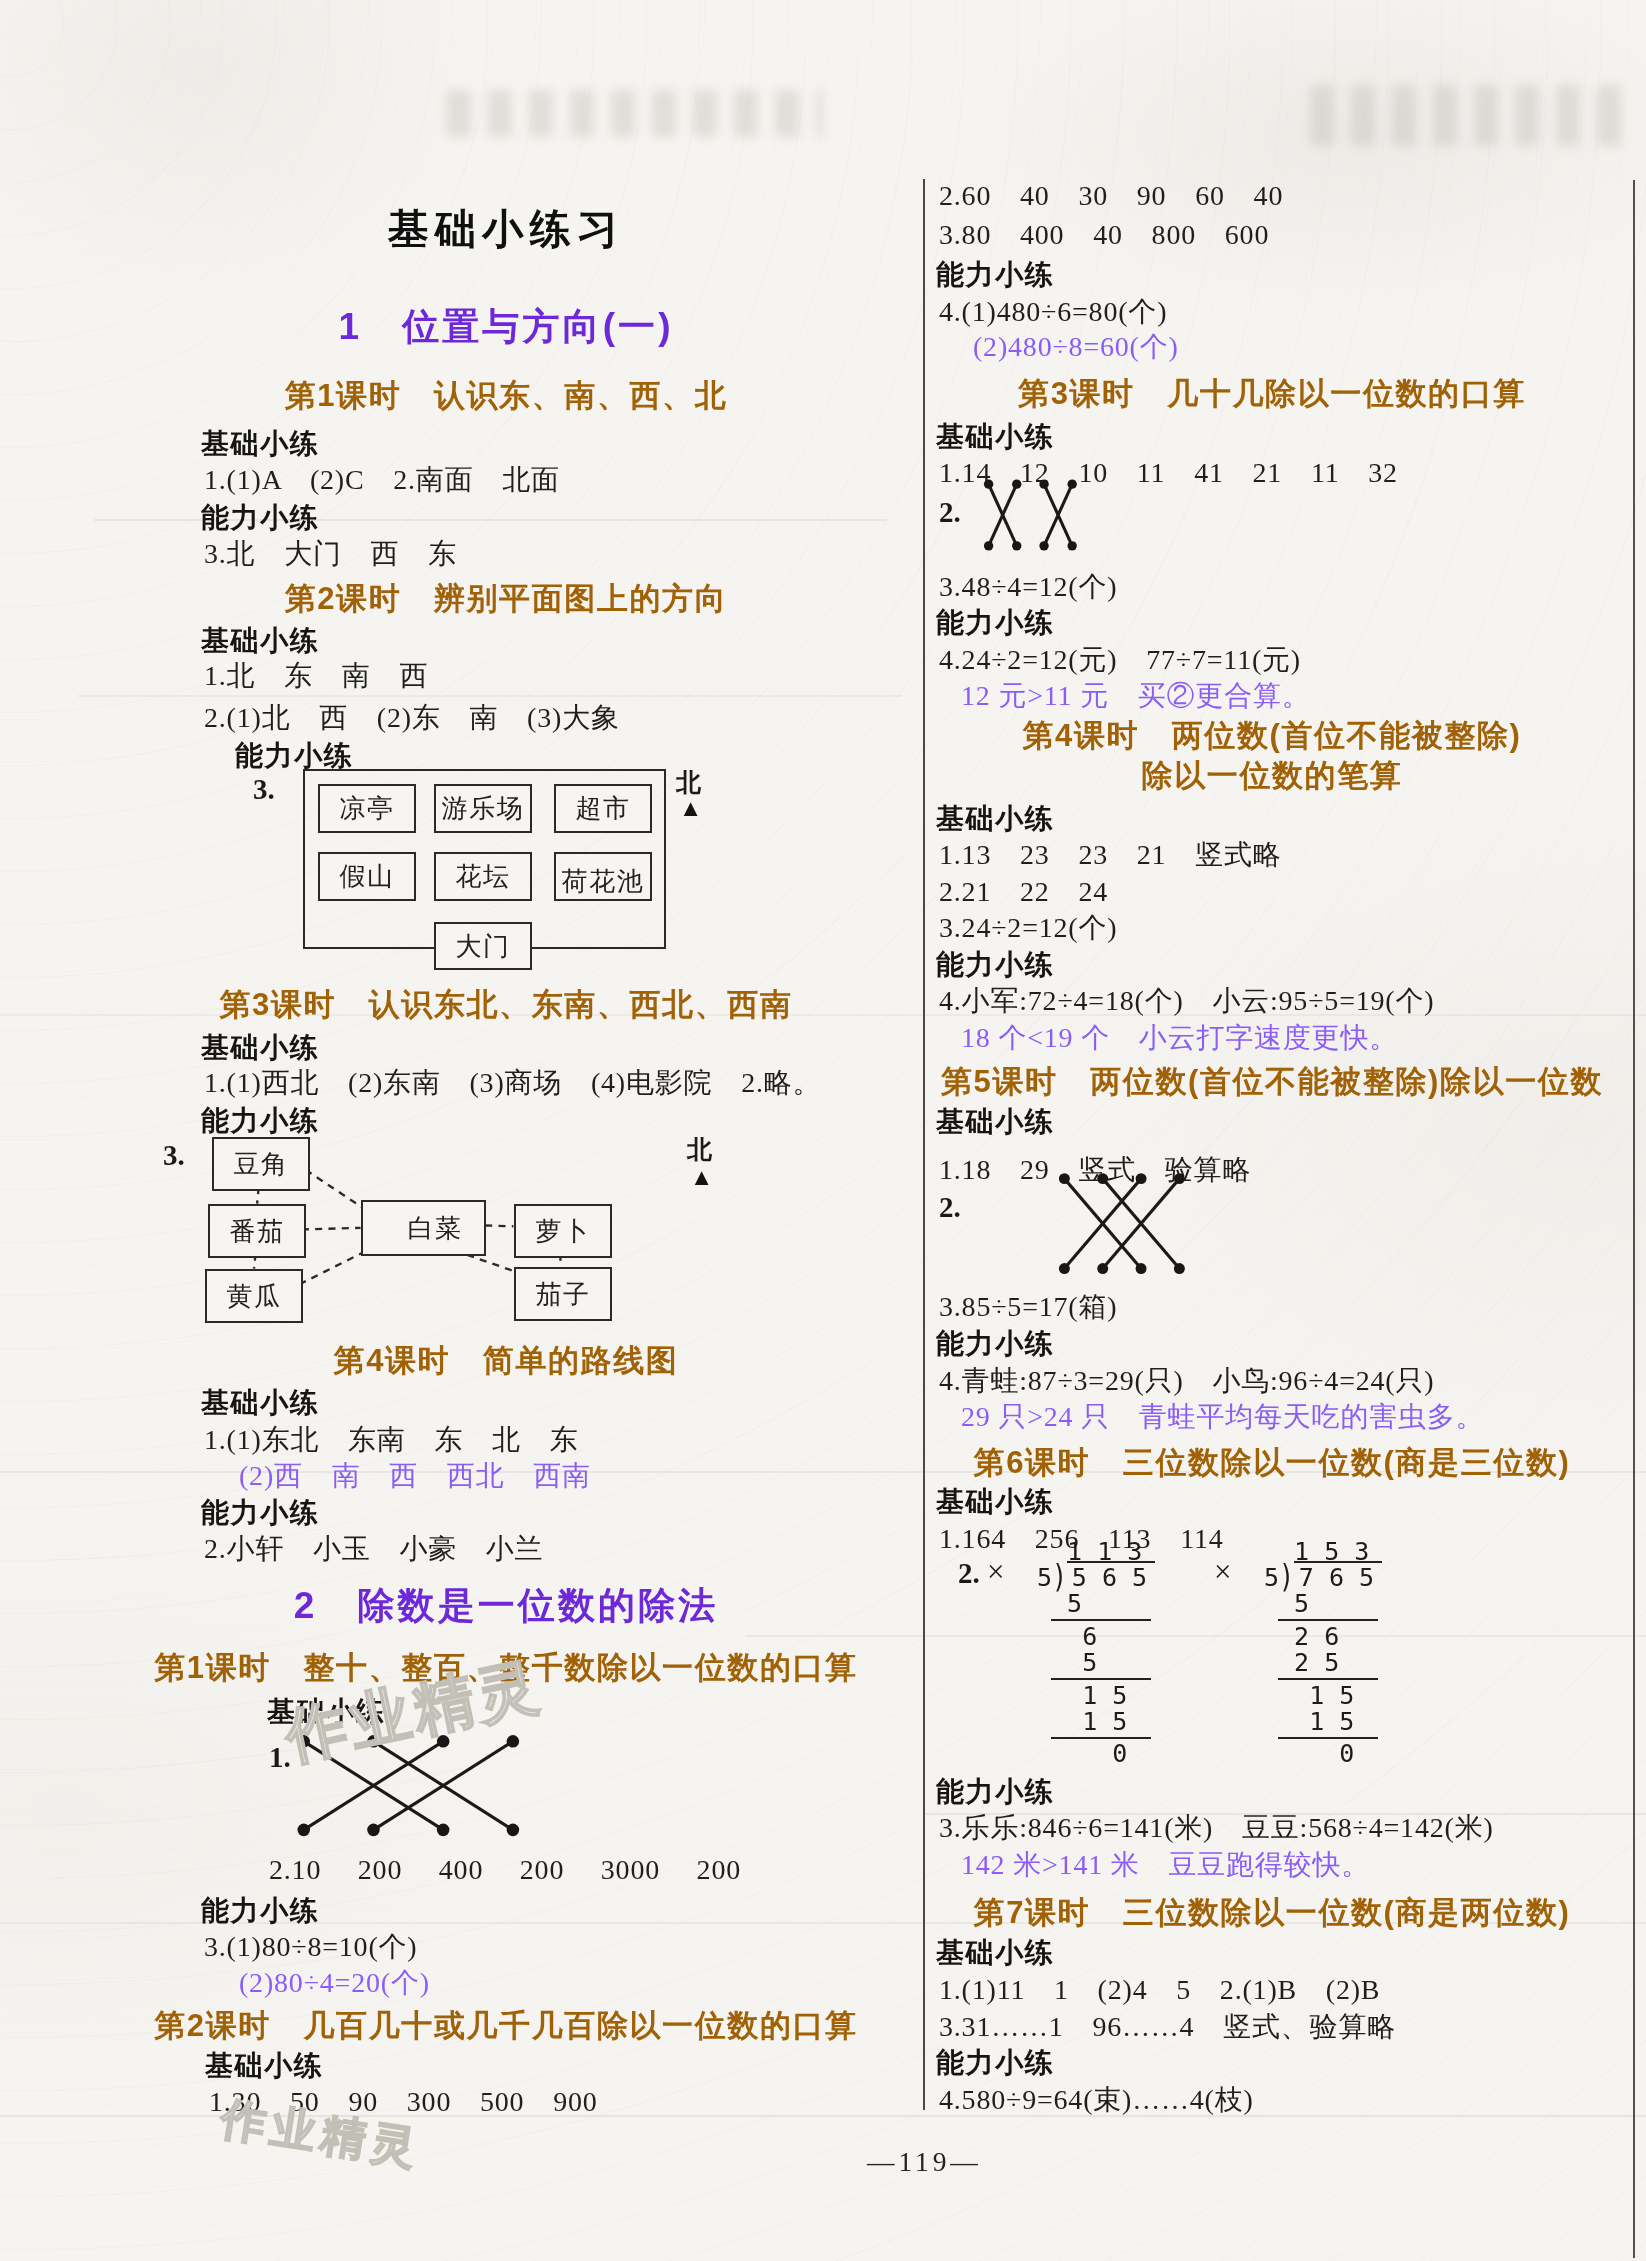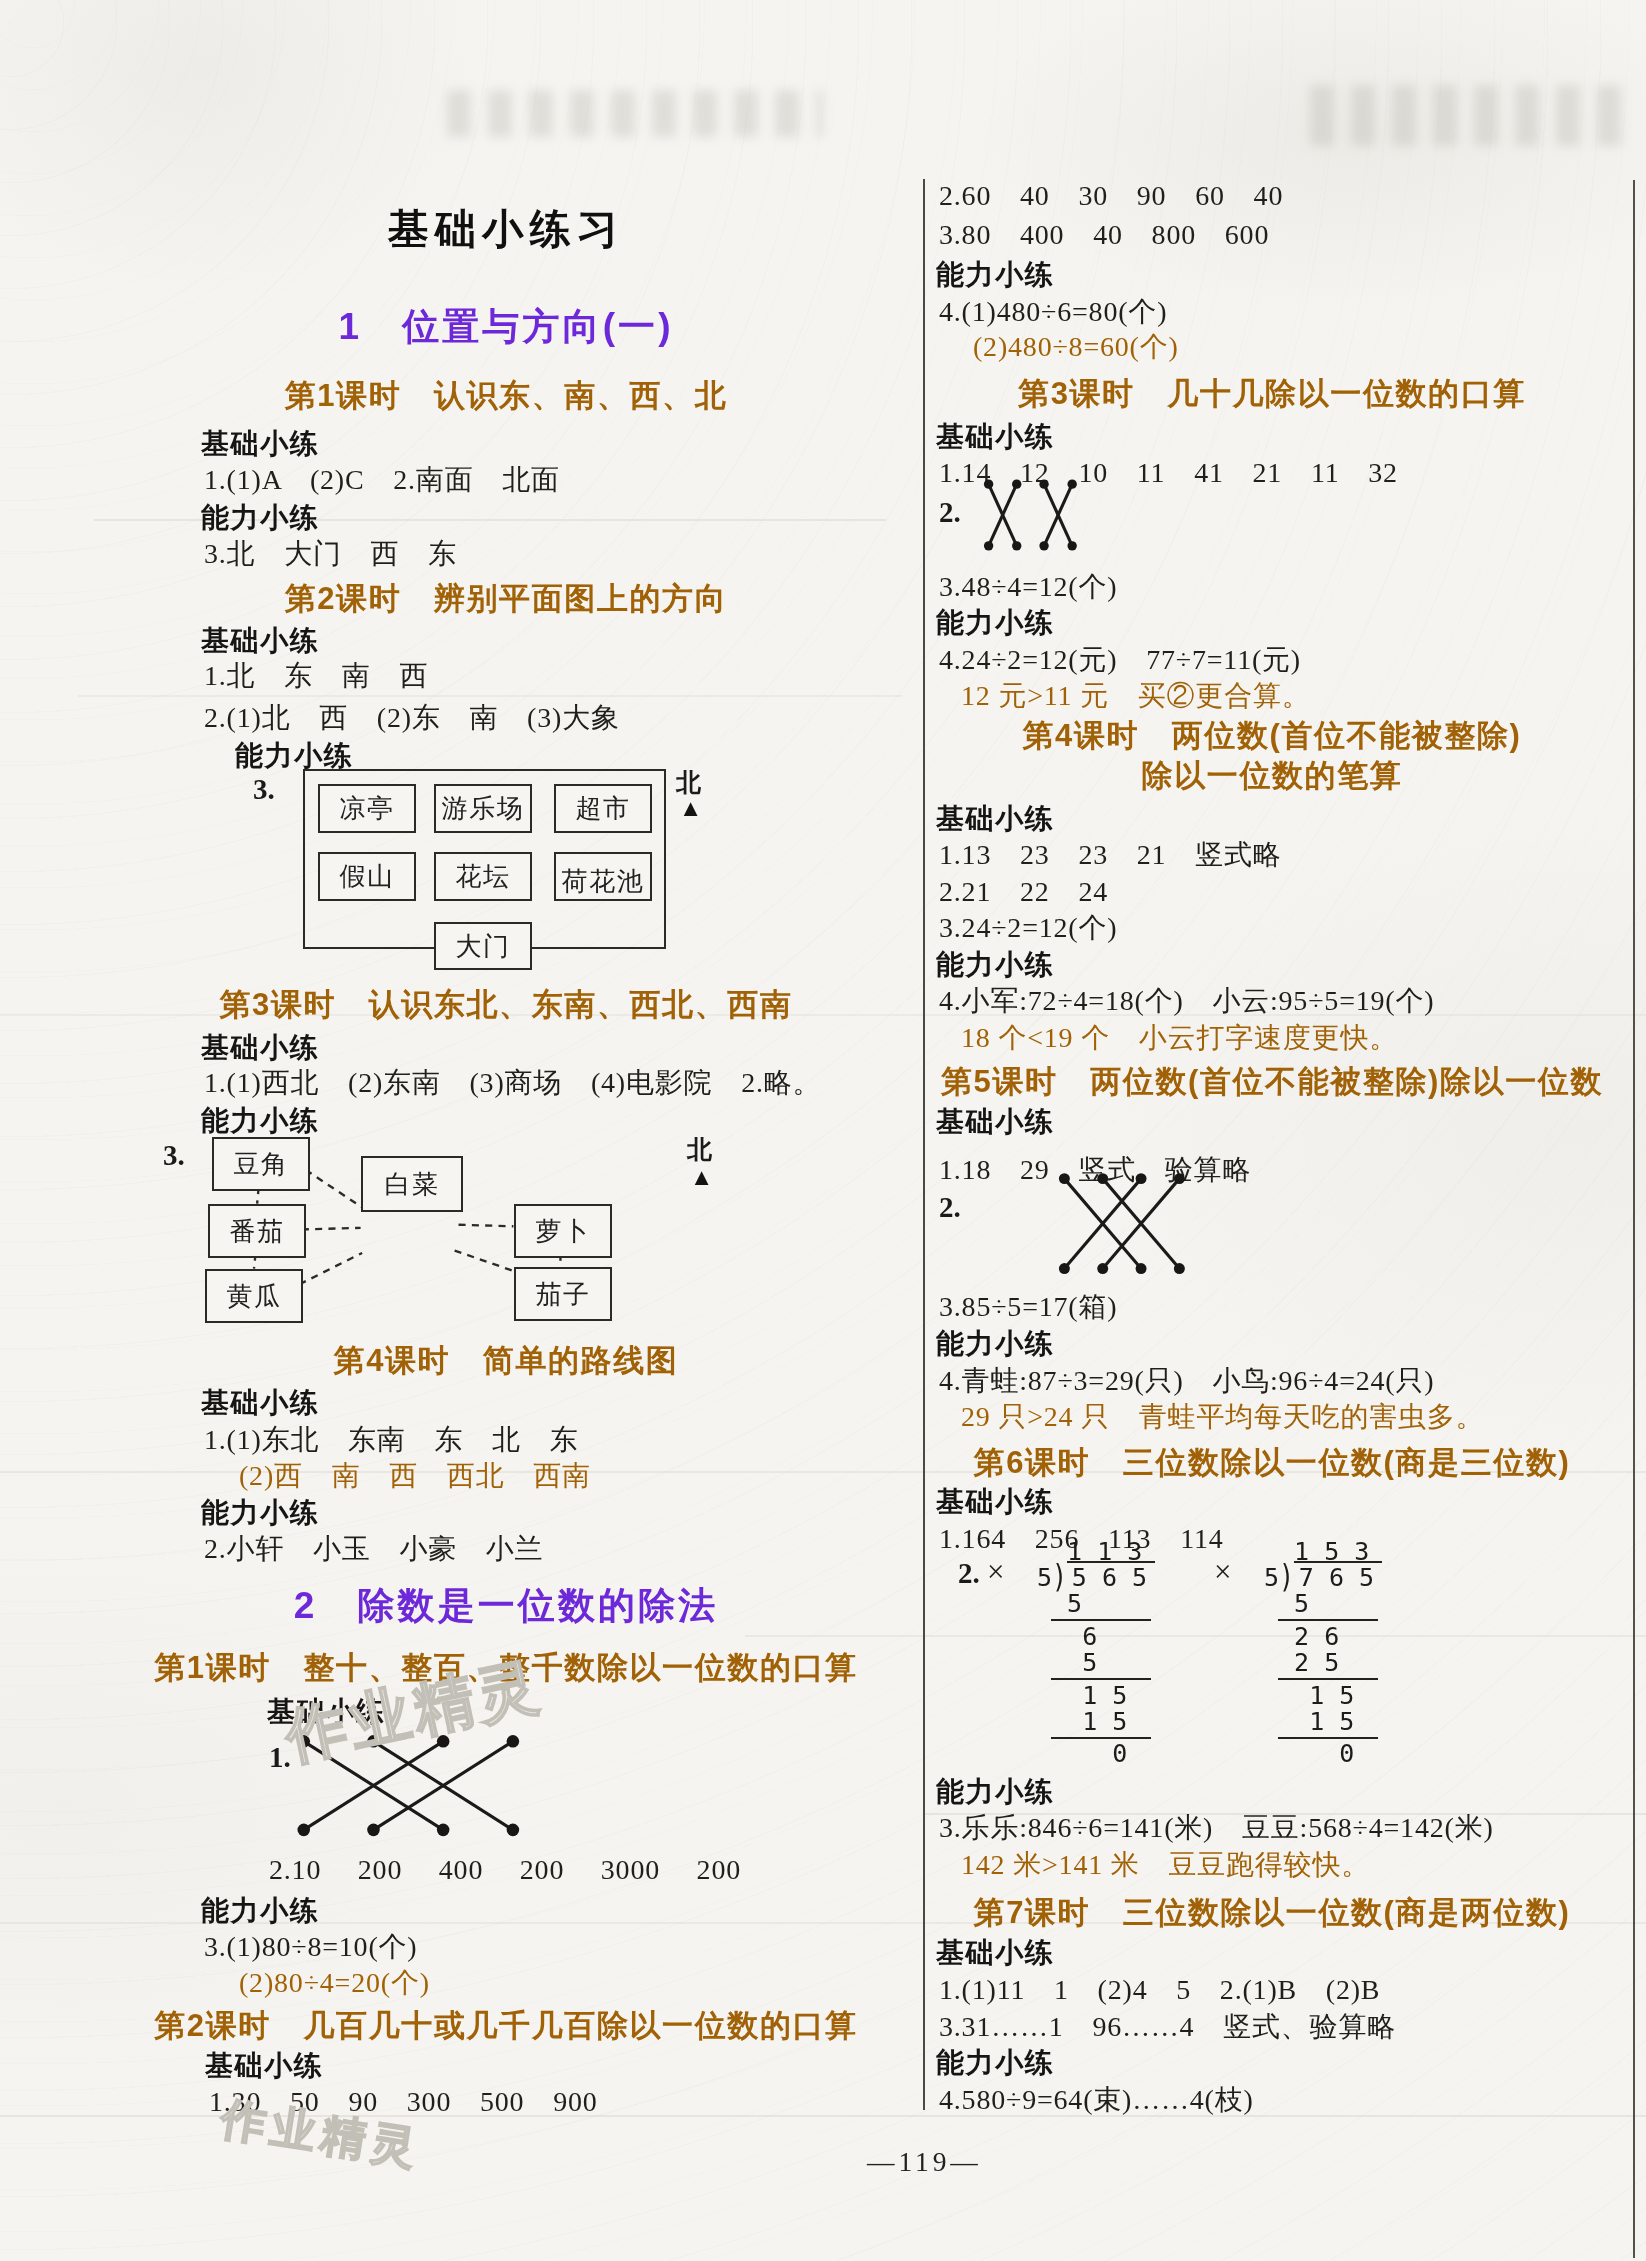--- a/index.html
+++ b/index.html
@@ -13,21 +13,21 @@
       #f5f4f0;
     font-family:"Liberation Serif","DejaVu Serif",serif;color:#1c1b19;
   }
   
   #speckle{position:absolute;inset:0;pointer-events:none;opacity:.5;
     background-image:
       repeating-radial-gradient(circle at 10.2px 23px, rgba(120,116,108,.06) 0 1.2px, transparent 1.2px 53px),
       repeating-radial-gradient(circle at 32px 5.5px, rgba(120,116,108,.05) 0 0.8px, transparent 0.8px 42px);
   }
   .t{position:absolute;font-size:28px;letter-spacing:0.8px;white-space:pre;color:#201f1c;}
-  .ind{position:absolute;font-size:28px;letter-spacing:0.8px;white-space:pre;color:#a16207;text-align:right;}
+  .ind{position:absolute;font-size:28px;letter-spacing:0.8px;white-space:pre;color:#8b5cf6;text-align:right;}
   .lab{position:absolute;font-family:"Liberation Sans","DejaVu Sans",sans-serif;font-weight:700;
        font-size:28px;color:#161514;white-space:pre;letter-spacing:1.6px;}
   .hless{position:absolute;font-family:"Liberation Sans","DejaVu Sans",sans-serif;font-weight:700;
        font-size:31px;color:#a16207;white-space:nowrap;text-align:center;letter-spacing:1.6px;}
   .hsec{position:absolute;font-family:"Liberation Sans","DejaVu Sans",sans-serif;font-weight:700;
        font-size:37px;color:#6d28d9;white-space:nowrap;text-align:center;letter-spacing:3.1px;}
   .httl{position:absolute;font-family:"Liberation Sans","DejaVu Sans",sans-serif;font-weight:700;
        font-size:41px;color:#111010;white-space:nowrap;text-align:center;letter-spacing:6.3px;}
   .colL{left:110px;width:792px;}
   .colR{left:923px;width:698px;}
@@ -134,21 +134,21 @@
 </svg>
 <div class="bx" style="left:212px;top:1137px;width:94px;height:50px;">
     <span>豆角</span>
   </div>
 <div class="bx" style="left:208px;top:1204px;width:94px;height:50px;">
     <span>番茄</span>
   </div>
 <div class="bx" style="left:205px;top:1269px;width:94px;height:50px;">
     <span>黄瓜</span>
   </div>
-<div class="bx" style="left:361px;top:1156px;width:98px;height:52px;">
+<div class="bx" style="left:361px;top:1200px;width:98px;height:52px;padding-left:23px;">
     <span>白菜</span>
   </div>
 <div class="bx" style="left:514px;top:1204px;width:94px;height:50px;">
     <span>萝卜</span>
   </div>
 <div class="bx" style="left:514px;top:1267px;width:94px;height:50px;">
     <span>茄子</span>
   </div>
 <div class="north" style="left:687px;top:1133px;">北</div>
 <div class="narw" style="left:690px;top:1164px;">▲</div>

